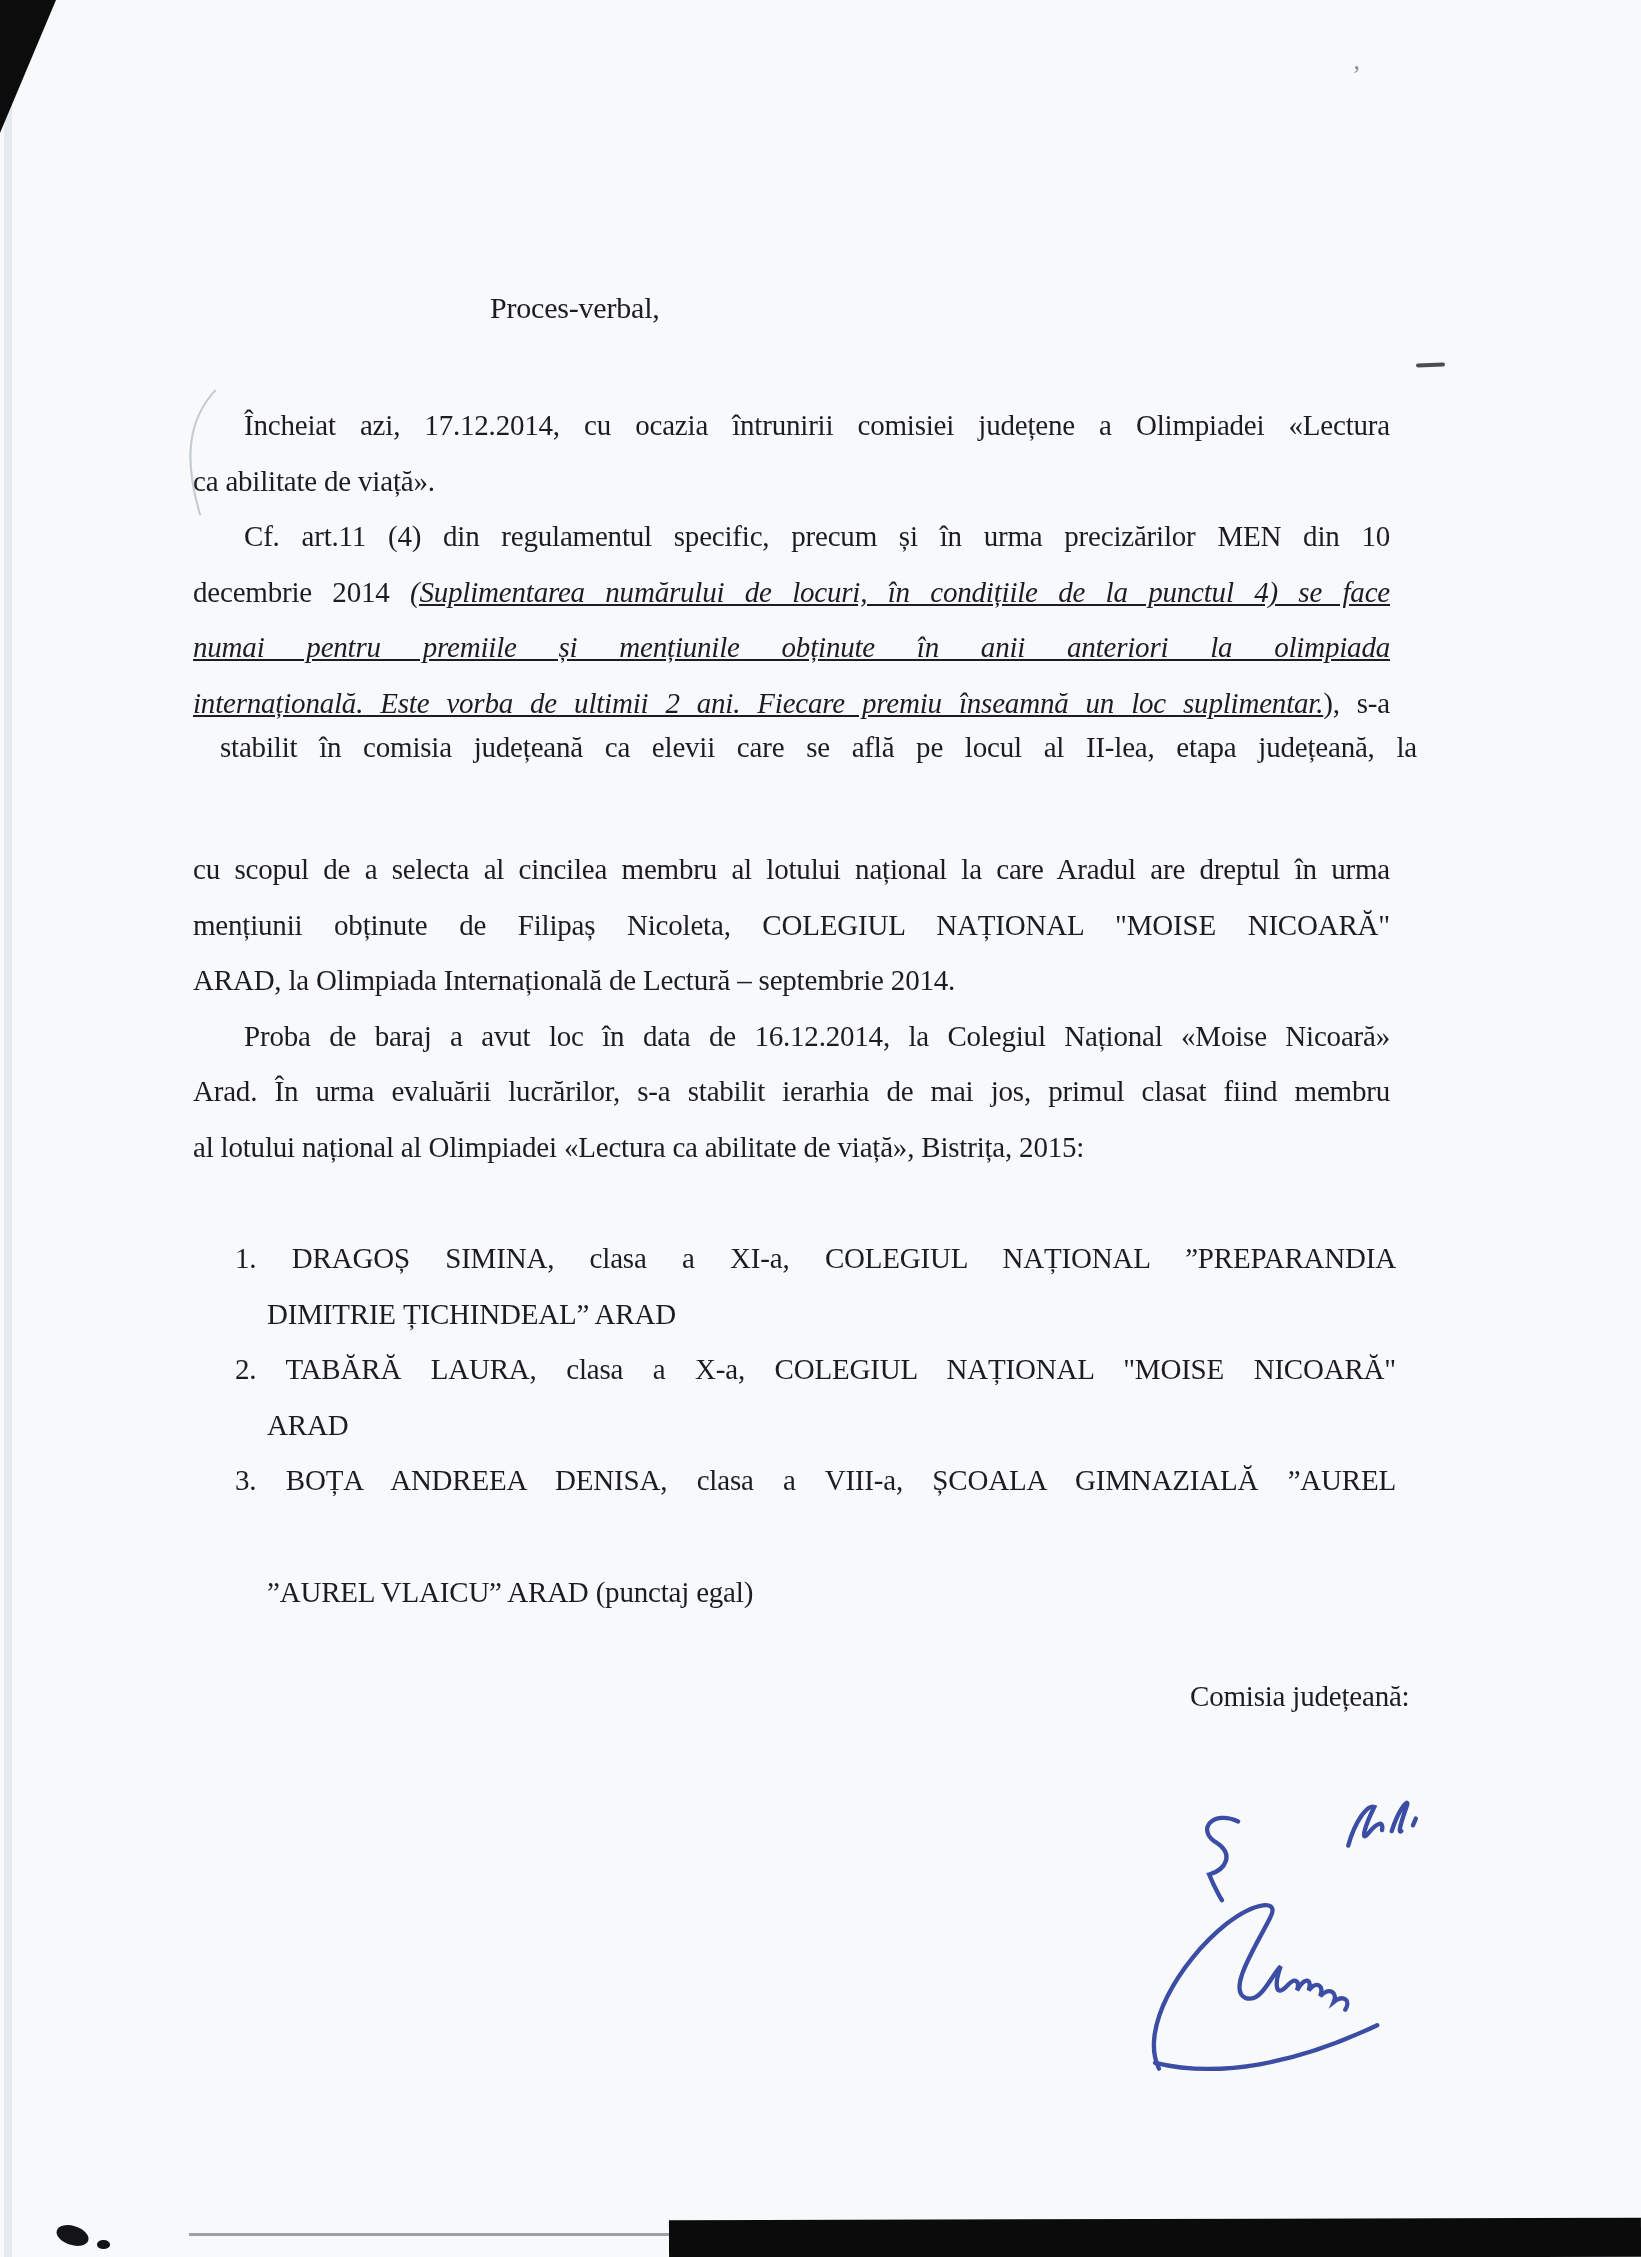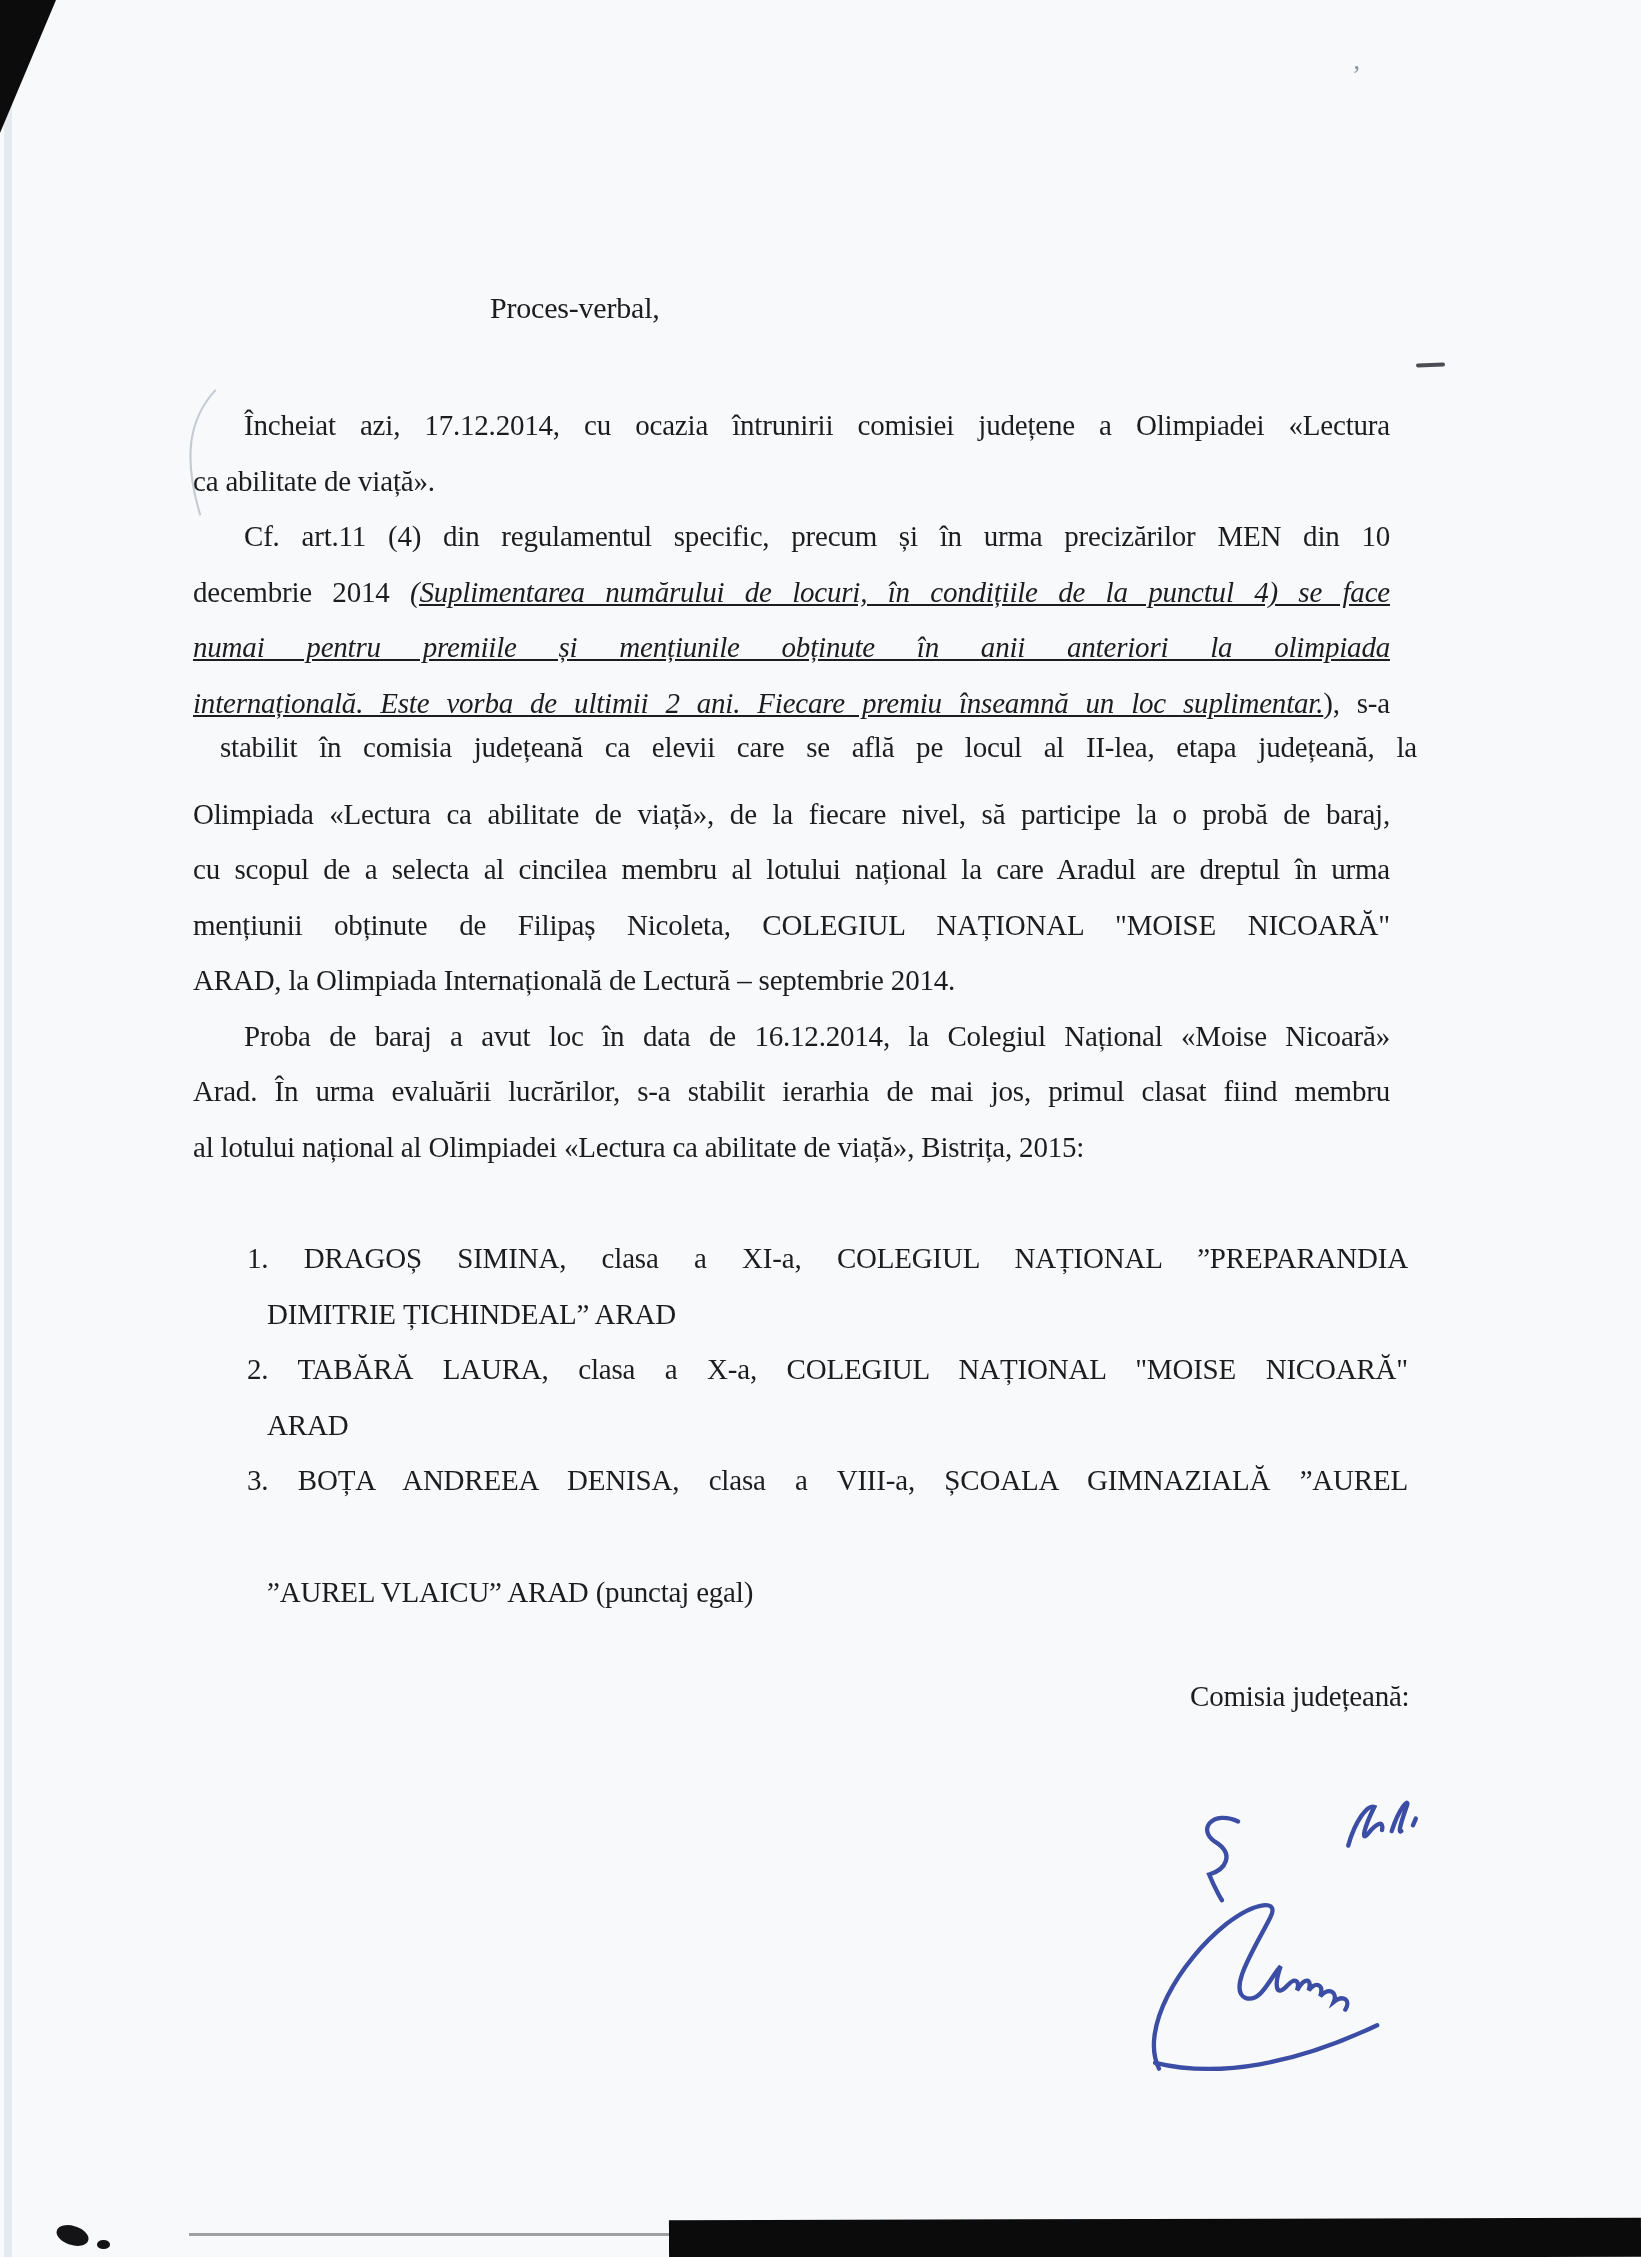--- a/index.html
+++ b/index.html
@@ -20,21 +20,21 @@
     position:absolute;
     font-size:29px;
     line-height:39px;
     letter-spacing:-0.2px;
     white-space:normal;
   }
   .body-ln{left:193px;width:1197px;}
   .indent{left:244px;width:1146px;}
   .just{text-align:justify;text-align-last:justify;}
   .it{font-style:italic;text-decoration:underline;}
-  .list-first{left:235px;width:1161px;margin-left:12px;}
+  .list-first{left:235px;width:1161px;}
   .list-cont{left:267px;width:1128px;}
   .title{font-size:30px;}
   .pencil-dash{
     position:absolute;left:1416px;top:363px;width:29px;height:3.9px;
     background:#4a4d52;border-radius:1.9px;transform:rotate(-2deg);
   }
   .apostrophe{
     position:absolute;left:1352px;top:60px;font-size:27px;color:#8d939c;
     font-family:"Liberation Serif", serif;
   }
@@ -72,21 +72,20 @@
   <div class="ln title" style="left:490px;top:288px;">Proces-verbal,</div>
 
   <div class="ln body-ln indent just" style="top:406px;">Încheiat azi, 17.12.2014, cu ocazia întrunirii comisiei județene a Olimpiadei «Lectura</div>
   <div class="ln body-ln" style="top:462px;">ca abilitate de viață».</div>
 
   <div class="ln body-ln indent just" style="top:517px;">Cf.  art.11 (4) din regulamentul specific, precum și în urma precizărilor MEN din 10</div>
   <div class="ln body-ln just" style="top:573px;"><span>decembrie 2014 </span><span class="it">(Suplimentarea numărului de locuri, în condițiile de la punctul 4) se face</span></div>
   <div class="ln body-ln just it" style="top:628px;">numai pentru premiile și mențiunile obținute în anii anteriori la olimpiada</div>
   <div class="ln body-ln just" style="top:684px;"><span class="it">internațională. Este vorba de ultimii 2 ani. Fiecare premiu înseamnă un loc suplimentar.</span><span>), s-a</span></div>
   <div class="ln body-ln just" style="top:728px;margin-left:27px;">stabilit în comisia județeană ca elevii care se află pe locul al II-lea, etapa județeană, la</div>
-  <div class="ln body-ln just" style="top:795px;">Olimpiada «Lectura ca abilitate de viață», de la fiecare nivel, să participe la o probă de baraj,</div>
   <div class="ln body-ln just" style="top:850px;">cu scopul de a selecta al cincilea membru al lotului național la care Aradul are dreptul în urma</div>
   <div class="ln body-ln just" style="top:906px;">mențiunii obținute de Filipaș Nicoleta, COLEGIUL NAȚIONAL "MOISE NICOARĂ"</div>
   <div class="ln body-ln" style="top:961px;">ARAD, la Olimpiada Internațională de Lectură – septembrie 2014.</div>
 
   <div class="ln body-ln indent just" style="top:1017px;">Proba de baraj a avut loc în data de 16.12.2014, la Colegiul Național «Moise Nicoară»</div>
   <div class="ln body-ln just" style="top:1072px;">Arad. În urma evaluării lucrărilor, s-a stabilit ierarhia de mai jos, primul clasat fiind membru</div>
   <div class="ln body-ln" style="top:1128px;">al lotului național al Olimpiadei «Lectura ca abilitate de viață», Bistrița, 2015:</div>
 
   <div class="ln list-first just" style="top:1239px;">1. DRAGOȘ SIMINA, clasa a XI-a, COLEGIUL NAȚIONAL ”PREPARANDIA</div>
   <div class="ln list-cont" style="top:1295px;">DIMITRIE ȚICHINDEAL” ARAD</div>

